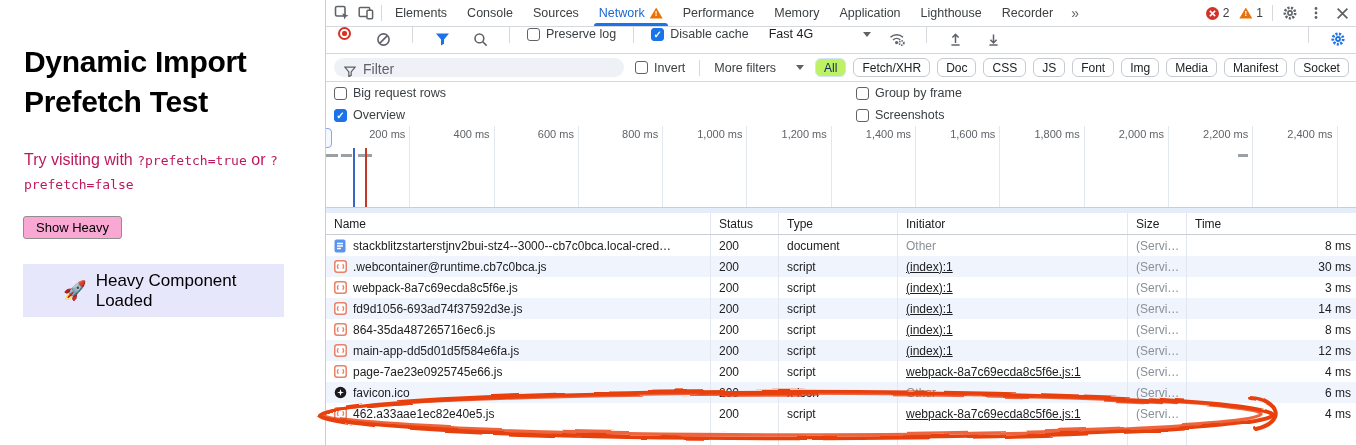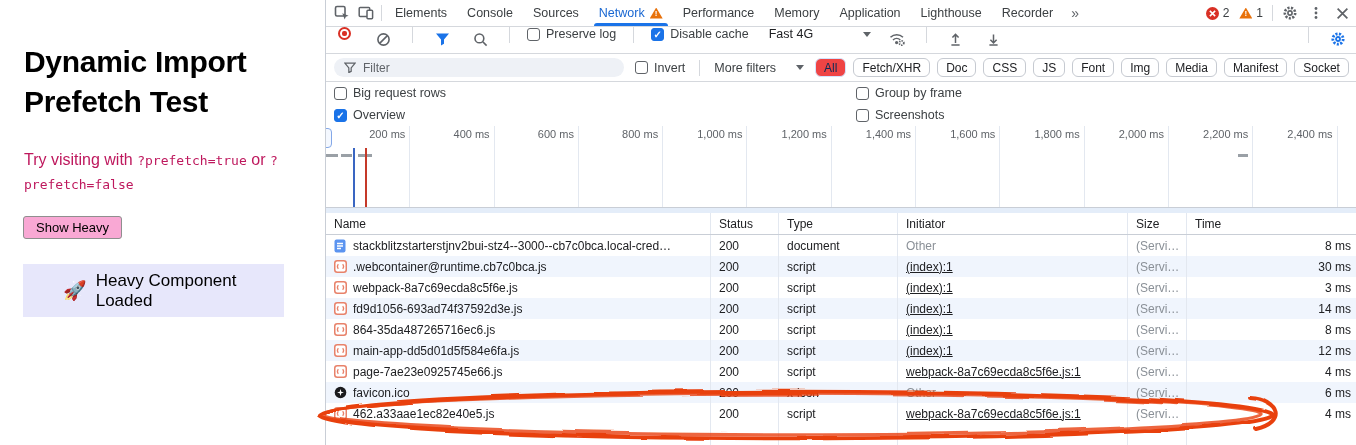--- a/index.html
+++ b/index.html
@@ -58,26 +58,26 @@
   .throttle { display:flex; align-items:center; justify-content:space-between; width:102px;
               font-size:12.5px; color:#202124; margin-left:6px; cursor:pointer; }
   .caret-down { width:0; height:0; border-left:4px solid transparent; border-right:4px solid transparent;
                 border-top:5px solid #5f6368; }
   .spacer { flex:1; }
 
   
   .filterrow { flex:0 0 28px; border-bottom:1px solid #d5d8dd; display:flex; align-items:center;
                padding:0 8px; gap:11px; overflow:hidden; }
   .fpill { width:290px; height:19px; background:#eef1f6; border-radius:16px; display:flex;
-           align-items:center; gap:7px; padding:0 10px; color:#5f6368; font-size:12px; flex:0 0 290px; cursor:text; }
+           align-items:flex-end; gap:7px; padding:0 10px; color:#5f6368; font-size:14px; flex:0 0 290px; cursor:text; }
   .morefilters { display:flex; align-items:center; gap:20px; font-size:12.5px; color:#3c4043; cursor:pointer; white-space:nowrap; }
   .chips { display:flex; gap:7px; align-items:center; }
   .chip { height:19px; padding:0 8px; display:flex; align-items:center; border:1px solid #c6cad1;
           border-radius:6px; font-size:12px; color:#202124; background:#fff; cursor:pointer; white-space:nowrap; }
-  .chip.selected { background:#ef4444; border-color:#d3e3fd; color:#0b2a55; }
+  .chip.selected { background:#bef264; border-color:#d3e3fd; color:#0b2a55; }
 
   
   .options { flex:0 0 44px; display:grid; grid-template-columns:522px 1fr; align-items:center; padding:0 8px; }
   .options .chk { height:22px; }
 
   
   .timeline { flex:0 0 82px; border-bottom:1px solid #c9ced6; position:relative; display:flex; overflow:hidden; }
   .tseg { flex:0 0 84.3px; border-right:1px solid #e3e8f0; font-size:11px; color:#5f6368;
           text-align:right; padding:2px 4px 0 0; white-space:nowrap; }
   .tseg.last { flex:1; border-right:none; }

